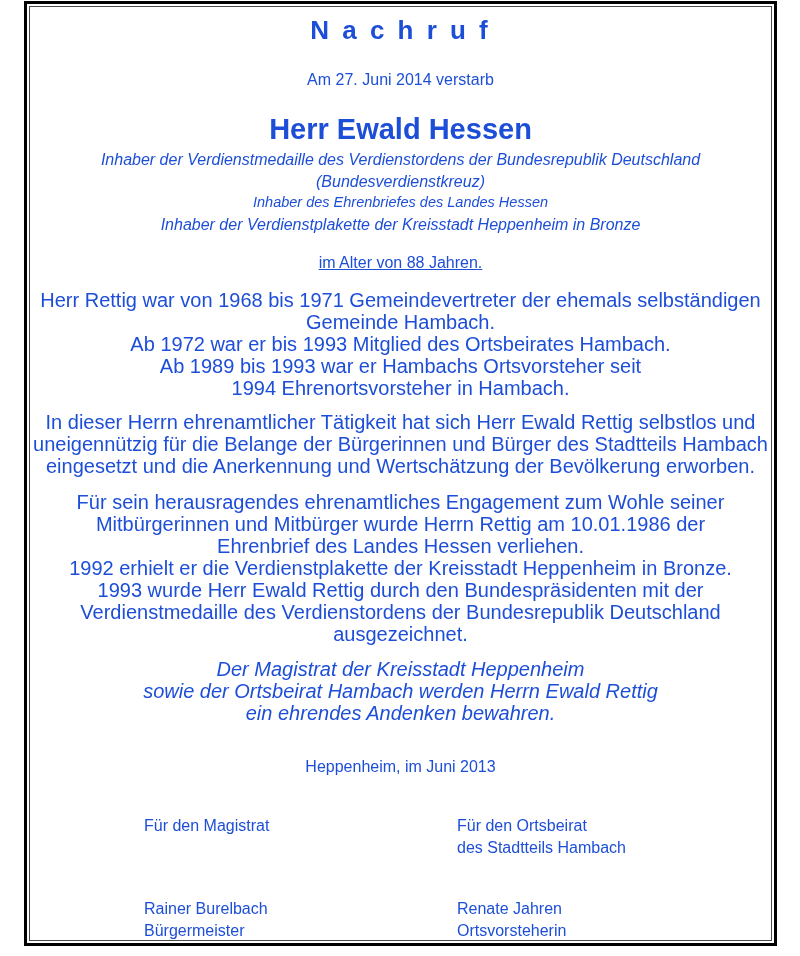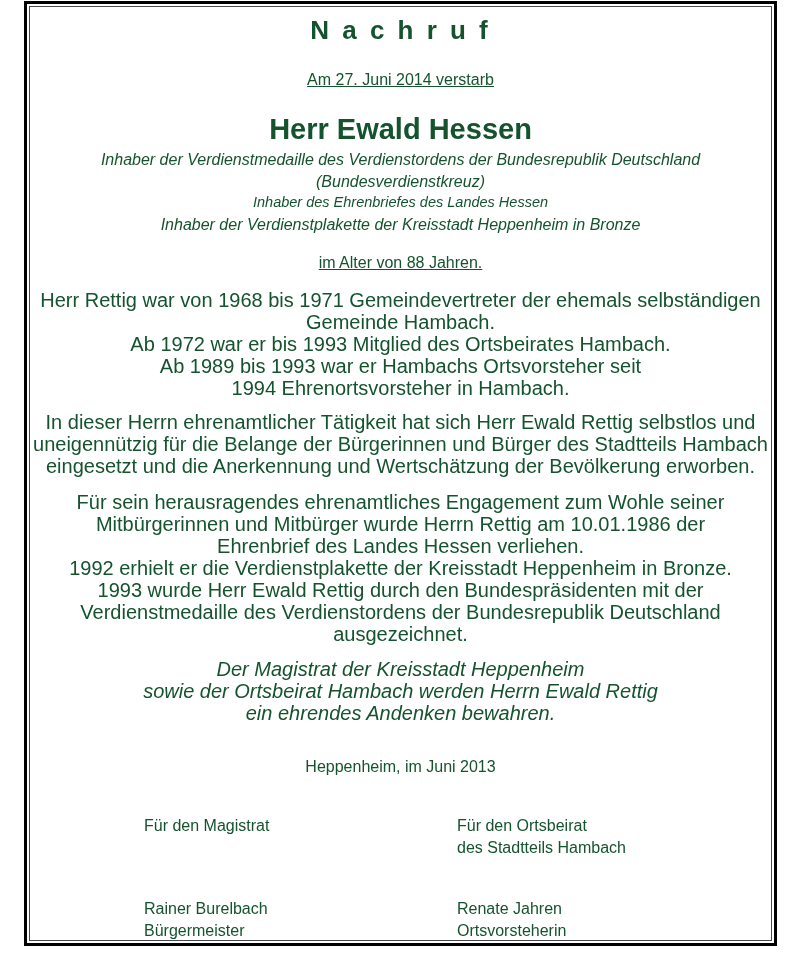--- a/index.html
+++ b/index.html
@@ -6,21 +6,21 @@
     margin: 0;
     padding: 0;
     background: #ffffff;
   }
   .page {
     position: relative;
     width: 800px;
     height: 956px;
     background: #ffffff;
     font-family: "Liberation Sans", "DejaVu Sans", sans-serif;
-    color: #14532d;
+    color: #1d4ed8;
     overflow: hidden;
   }
   .frame {
     position: absolute;
     left: 24px;
     right: 23px;
     top: 1px;
     bottom: 10px;
     border: 3px solid #000000;
     padding: 2px;
@@ -37,21 +37,20 @@
     margin: 8px 0 0 0;
     font-size: 26px;
     font-weight: bold;
     letter-spacing: 3px;
     line-height: 30px;
   }
   .intro {
     margin: 24px 0 0 0;
     font-size: 16px;
     line-height: 21px;
-    text-decoration: underline;
   }
   .name {
     margin: 25px 0 0 0;
     font-size: 29px;
     font-weight: bold;
     line-height: 29px;
   }
   .honors {
     margin-top: 5px;
     font-style: italic;

